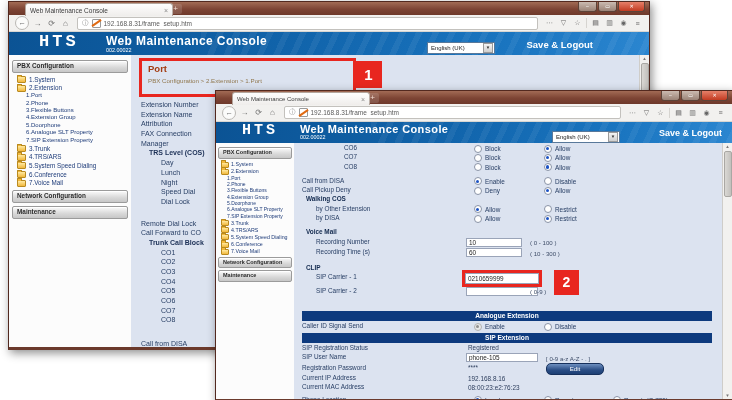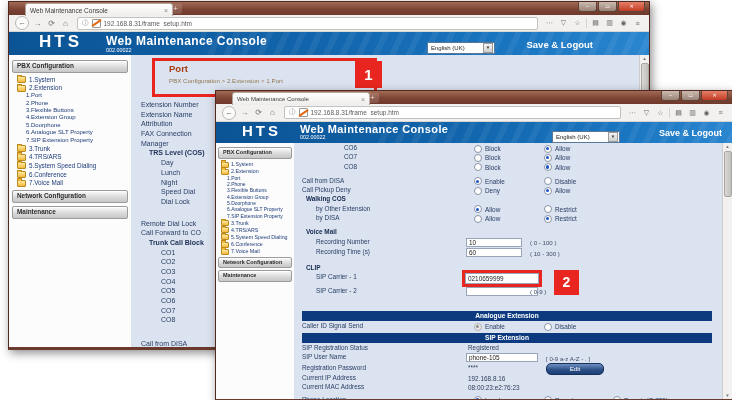--- a/index.html
+++ b/index.html
@@ -36,21 +36,21 @@
   .ulock::after{content:'';position:absolute;left:-2px;top:2.5px;width:11px;height:1.8px;
         background:#e06a12;transform:rotate(-35deg);}
   .uurl{font-size:6.5px;color:#5a5a5a;white-space:nowrap;overflow:hidden;}
   .nsep{width:1px;height:10px;background:#d6d4d0;flex:none;}
   .riko{width:11px;text-align:center;font-size:7px;color:#666;flex:none;}
   
   .appheader{height:23px;flex:none;position:relative;color:#fff;overflow:hidden;
         background:linear-gradient(100deg,#0b5394 0%,#1164ab 45%,#1a75c0 78%,#2b86d0 100%);}
   .appheader::before{content:'';position:absolute;right:0;top:0;width:70%;height:100%;
         background:repeating-linear-gradient(115deg,rgba(255,255,255,.06) 0 6px,transparent 6px 15px);}
-  .brand{position:absolute;left:30px;top:0;font-size:17px;font-weight:bold;letter-spacing:3px;}
+  .brand{position:absolute;left:30px;top:0;font-size:17px;font-weight:bold;letter-spacing:3px;font-family:Liberation Mono, monospace;}
   .htw{position:absolute;left:97px;top:2px;}
   .htitle{font-size:12px;font-weight:bold;letter-spacing:.4px;}
   .hver{font-size:5.4px;margin-top:-1px;}
   .lang{position:absolute;top:10px;width:62px;height:10px;background:#fff;border:1px solid #58789a;
         color:#222;font-size:6px;display:flex;align-items:center;justify-content:space-between;
         padding:0 1px 0 3px;}
   .langdd{width:8px;height:8px;background:linear-gradient(#f4f4f4,#cfcfcf);border:1px solid #9a9a9a;
         font-size:4.5px;line-height:8px;text-align:center;color:#333;}
   .slog{position:absolute;top:7px;font-size:9.5px;font-weight:bold;white-space:nowrap;}
   
@@ -68,22 +68,22 @@
         line-height:10px;padding-left:4px;box-shadow:inset 0 1px 0 #fff;}
   .sbitem{display:flex;align-items:center;gap:3px;padding-left:8px;height:8.6px;
         font-size:6.3px;color:#1c3a78;white-space:nowrap;}
   .sbsub{padding-left:17px;height:7.4px;font-size:6px;color:#1c3a78;white-space:nowrap;}
   .fold{width:7px;height:5px;background:linear-gradient(#ffe9a0,#f2b83c);border:1px solid #b98a1e;
         border-radius:1px;position:relative;flex:none;margin-top:1px;}
   .fold::before{content:'';position:absolute;top:-2.4px;left:-1px;width:3px;height:1.4px;
         background:#f2b83c;border:1px solid #b98a1e;border-bottom:none;border-radius:1px 1px 0 0;}
   
   #win-back{left:8px;top:1px;width:640px;height:345px;z-index:1;}
-  .portbox{position:absolute;left:21px;top:3px;width:205px;height:31px;
-        border:3px solid #e8261f;padding:2px 0 0 14px;}
+  .portbox{position:absolute;left:8px;top:3px;width:205px;height:31px;
+        border:3px solid #e8261f;padding:2px 0 0 6px;}
   .ptitle{font-size:9.5px;font-weight:bold;color:#a33c12;}
   .pbc{font-size:6.2px;color:#91784f;margin-top:2.5px;white-space:nowrap;}
   .badge{position:absolute;background:#e8261f;color:#fff;font-weight:bold;
         display:flex;align-items:center;justify-content:center;}
   .b1{left:224px;top:6px;width:27px;height:27px;font-size:15px;}
   .lblcol{position:absolute;left:10px;top:46px;width:175px;}
   .brow{height:9.7px;font-size:7px;color:#263d63;white-space:nowrap;}
   .brow.bold{font-weight:bold;color:#1b2f55;}
   .brow.ind1{padding-left:8px;} .brow.ind2{padding-left:20px;}
   .bsp{height:12px;} .bsp.big{height:14px;}

